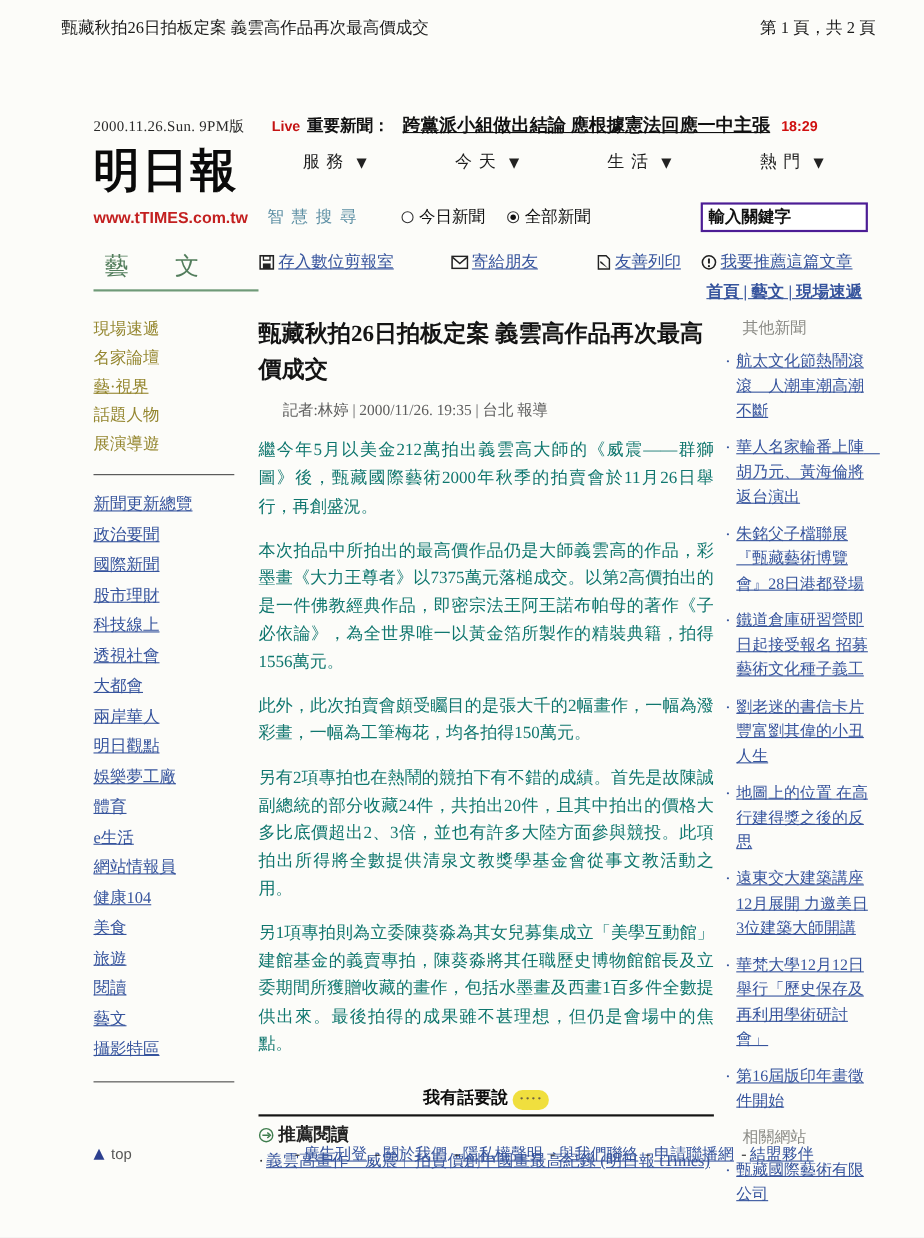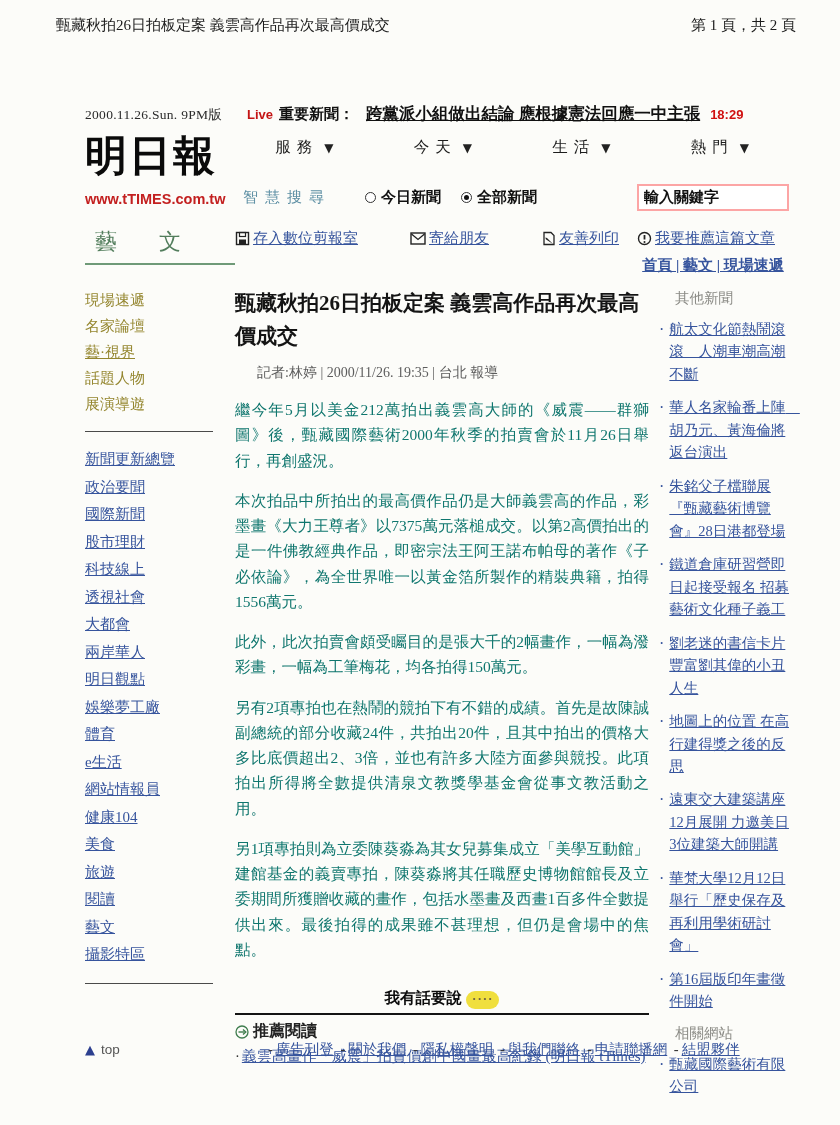--- a/index.html
+++ b/index.html
@@ -28,28 +28,28 @@
   .logo-text { font-size:42px; font-weight:bold; color:#0a0a0a; letter-spacing:2px; line-height:1.1; }
   .logo-url { color:#c32020; font-weight:bold; font-family:"Liberation Sans",sans-serif;
               font-size:14.5px; margin-top:12px; }
   .head-right { flex:1; display:flex; flex-direction:column; padding-top:4px; }
   .nav-row { display:flex; justify-content:space-around; font-size:15.5px; color:#1d1d1d; }
   .nav-item { cursor:pointer; }
   .nav-item .lbl { letter-spacing:6px; }
   .caret { font-family:"DejaVu Sans",sans-serif; font-size:12px; color:#222; margin-left:6px; }
   .search-row { display:flex; align-items:center; margin-top:26px; padding-left:8px; }
   .smart-search { color:#5d8fa4; font-size:15px; letter-spacing:7px; }
-  .radio-group { display:flex; align-items:center; margin-left:34px; font-size:15px; color:#111;font-weight:bold; }
+  .radio-group { display:flex; align-items:center; margin-left:34px; font-size:15px; color:#111; }
   .radio { width:11px; height:11px; border:1.5px solid #333; border-radius:50%;
            display:inline-block; margin-right:5px; background:#fff; }
   .radio.checked { position:relative; }
   .radio.checked::after { content:''; position:absolute; left:2px; top:2px; width:5px; height:5px;
                           background:#111; border-radius:50%; }
   .radio-opt { display:flex; align-items:center; margin-right:20px; cursor:pointer; }
-  .search-input { margin-left:auto; width:152px; border:2px solid #fca5a5; background:#fff;
+  .search-input { margin-left:auto; width:152px; border:2px solid #4c1d95; background:#fff;
                   font-size:15px; font-weight:bold; padding:3px 5px; color:#111;
                   font-family:"Liberation Serif",serif; }
 
   
   .section-bar { display:flex; margin-top:16px; align-items:flex-start; }
   .section-title-box { width:150px; flex:none; border-bottom:2px solid #6f9a78; padding-bottom:6px; }
   .section-title { color:#527d5c; font-size:22px; letter-spacing:42px; padding-left:10px;
                    white-space:nowrap; }
   .tools { flex:1; display:flex; justify-content:space-between; padding:2px 18px 0 0; }
   .tool { display:flex; align-items:center; gap:3px; cursor:pointer; }

